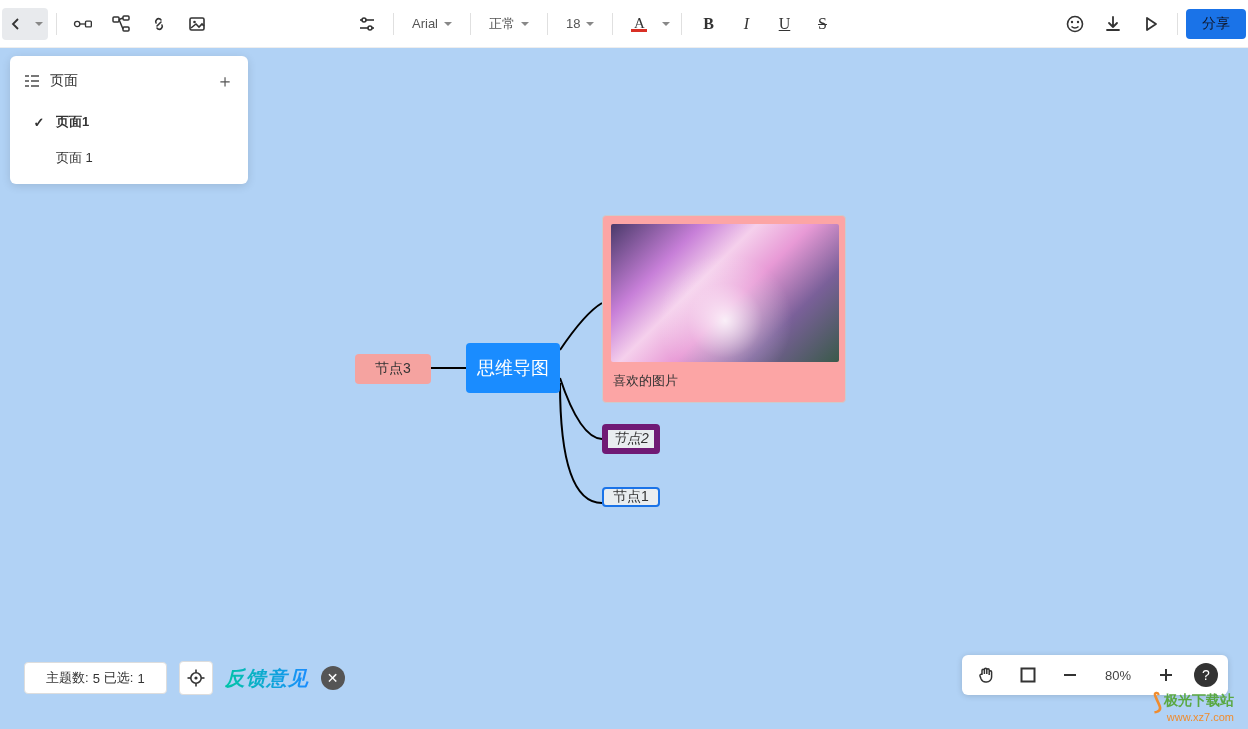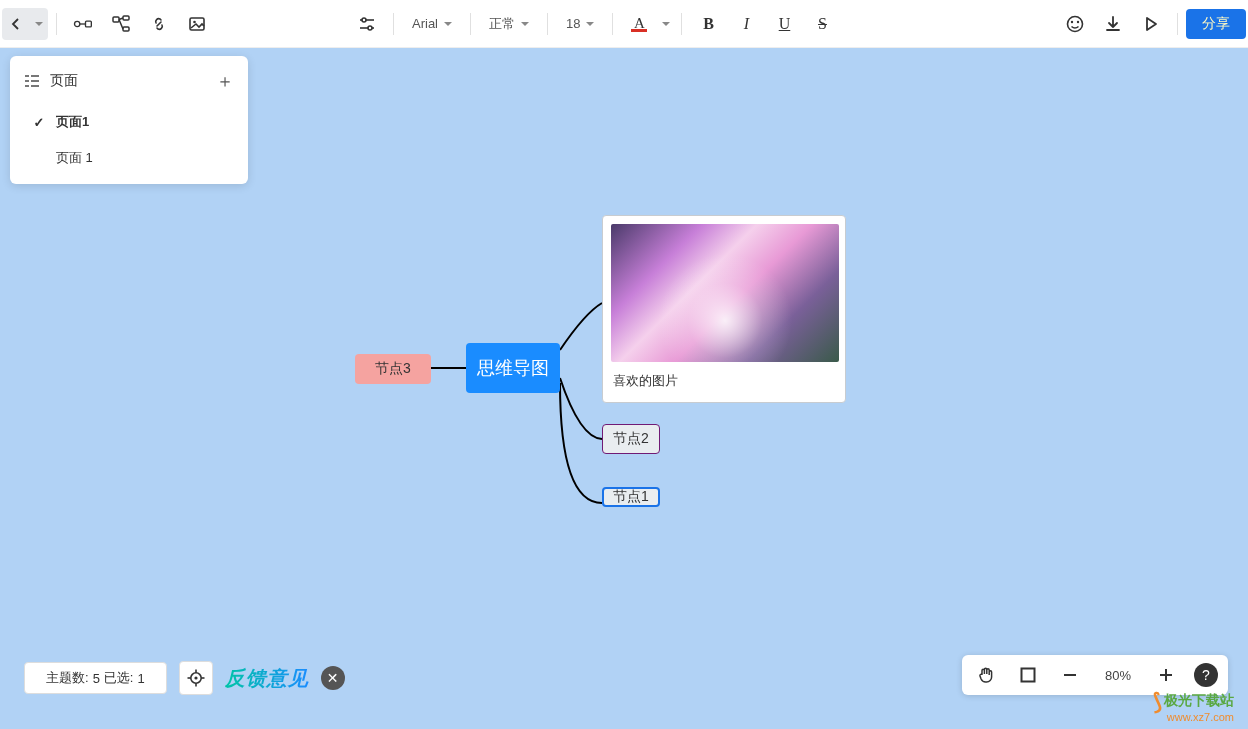--- a/index.html
+++ b/index.html
@@ -5,39 +5,39 @@
 * { box-sizing: border-box; margin: 0; padding: 0; }
 body { font-family: -apple-system, "Microsoft YaHei", Arial, sans-serif; background: #b1d2f5; width: 1248px; height: 729px; overflow: hidden; position: relative; font-size: 13px; color: #333; }
 .toolbar { position: absolute; top: 0; left: 0; right: 0; height: 48px; background: #fff; display: flex; align-items: center; padding: 0 2px; border-bottom: 1px solid #eee; gap: 2px; }
 .tb-btn { width: 36px; height: 36px; display: flex; align-items: center; justify-content: center; border-radius: 4px; cursor: pointer; color: #333; }
 .tb-sep { width: 1px; height: 22px; background: #e0e0e0; margin: 0 6px; }
 .back-group { display:flex; align-items:center; background:#e8eaed; border-radius:4px; }
 .back-group .tb-btn { width: 28px; height:32px; }
 .dd { display: flex; align-items: center; gap: 6px; padding: 0 10px; height: 36px; cursor: pointer; border-radius: 4px; color:#555; }
 .caret { width:0; height:0; border-left:4px solid transparent; border-right:4px solid transparent; border-top:4px solid #888; }
 .spacer { flex: 1; }
-.share-btn { background: #1a73e8; color: #fef9c3; padding: 6px 16px; border-radius: 4px; cursor: pointer; font-size: 14px; }
+.share-btn { background: #1a73e8; color: #0f172a; padding: 6px 16px; border-radius: 4px; cursor: pointer; font-size: 14px; }
 .font-color-btn { display:flex; flex-direction:column; align-items:center; justify-content:center; }
 .font-color-bar { width:16px; height:3px; background:#d93025; margin-top:-2px;}
 
 .pages-panel { position: absolute; top: 56px; left: 10px; width: 238px; background: #fff; border-radius: 6px; box-shadow: 0 2px 10px rgba(0,0,0,0.12); padding: 8px 0; }
 .pages-header { display:flex; align-items:center; padding: 8px 14px 10px 14px; gap:10px; }
 .pages-header-title { flex:1; color:#333; font-size:14px; }
 .pages-list { padding-top: 4px; }
 .page-item { display:flex; align-items:center; padding: 9px 14px 9px 22px; gap:10px; cursor:pointer; font-size:13px; color:#333; }
 .page-item .check { width:14px; display:flex; justify-content:center; color:#333; }
 .page-item.bold { font-weight:600; }
 
 .canvas { position:absolute; top:48px; left:0; right:0; bottom:0; }
 .node { position:absolute; display:flex; align-items:center; justify-content:center; border-radius:4px; font-size:14px; }
 .central { background:#1a8cff; color:#fff; font-size:18px; width:94px; height:50px; left:466px; top:295px; }
 .node3 { background:#f5a3a0; color:#333; width:76px; height:30px; left:355px; top:306px; }
-.node2 { background:#e9edf0; border:1px solid #701a75; width:58px; height:30px; left:602px; top:376px; }
+.node2 { background:#e9edf0; border:6px solid #701a75; width:58px; height:30px; left:602px; top:376px;font-style:italic; }
 .node1 { background:#e9edf0; border:2px solid #1a73e8; width:58px; height:20px; left:602px; top:439px; }
-.img-card { position:absolute; left:602px; top:167px; width:244px; background:#ffffff; border:1px solid #c8ccd0; border-radius:4px; padding:8px; display:flex; flex-direction:column; gap:8px; }
+.img-card { position:absolute; left:602px; top:167px; width:244px; background:#fca5a5; border:1px solid #c8ccd0; border-radius:4px; padding:8px; display:flex; flex-direction:column; gap:8px; }
 .img-card .thumb { width:228px; height:138px; border-radius:2px; background: linear-gradient(135deg,#4a3a6a 0%, #c77fd8 25%, #f5d0ec 40%, #e89ad6 55%, #7a6099 75%, #3a5a4a 100%); position:relative; overflow:hidden;}
 .img-card .thumb::before { content:""; position:absolute; inset:0; background: radial-gradient(circle at 50% 70%, rgba(255,255,255,0.85) 0%, rgba(255,255,255,0.2) 25%, transparent 45%);}
 .img-card .caption { font-size:13px; color:#333; padding: 2px 2px 4px 2px;}
 
 svg.edges { position:absolute; top:0; left:0; width:100%; height:100%; pointer-events:none; }
 
 .status-left { position:absolute; left:24px; bottom:34px; display:flex; align-items:center; gap:12px; }
 .status-pill { background:#fff; border:1px solid #ddd; border-radius:4px; padding:6px 21px; font-size:13px; display:flex; align-items:center; gap:4px; }
 .loc-btn { width:34px; height:34px; background:#fff; border:1px solid #ddd; border-radius:4px; display:flex; align-items:center; justify-content:center; cursor:pointer; }
 .feedback { font-size:20px; font-weight:900; font-style:italic; background: linear-gradient(90deg,#00c4a7,#1a8cff); -webkit-background-clip:text; background-clip:text; color:transparent; letter-spacing:1px;}

